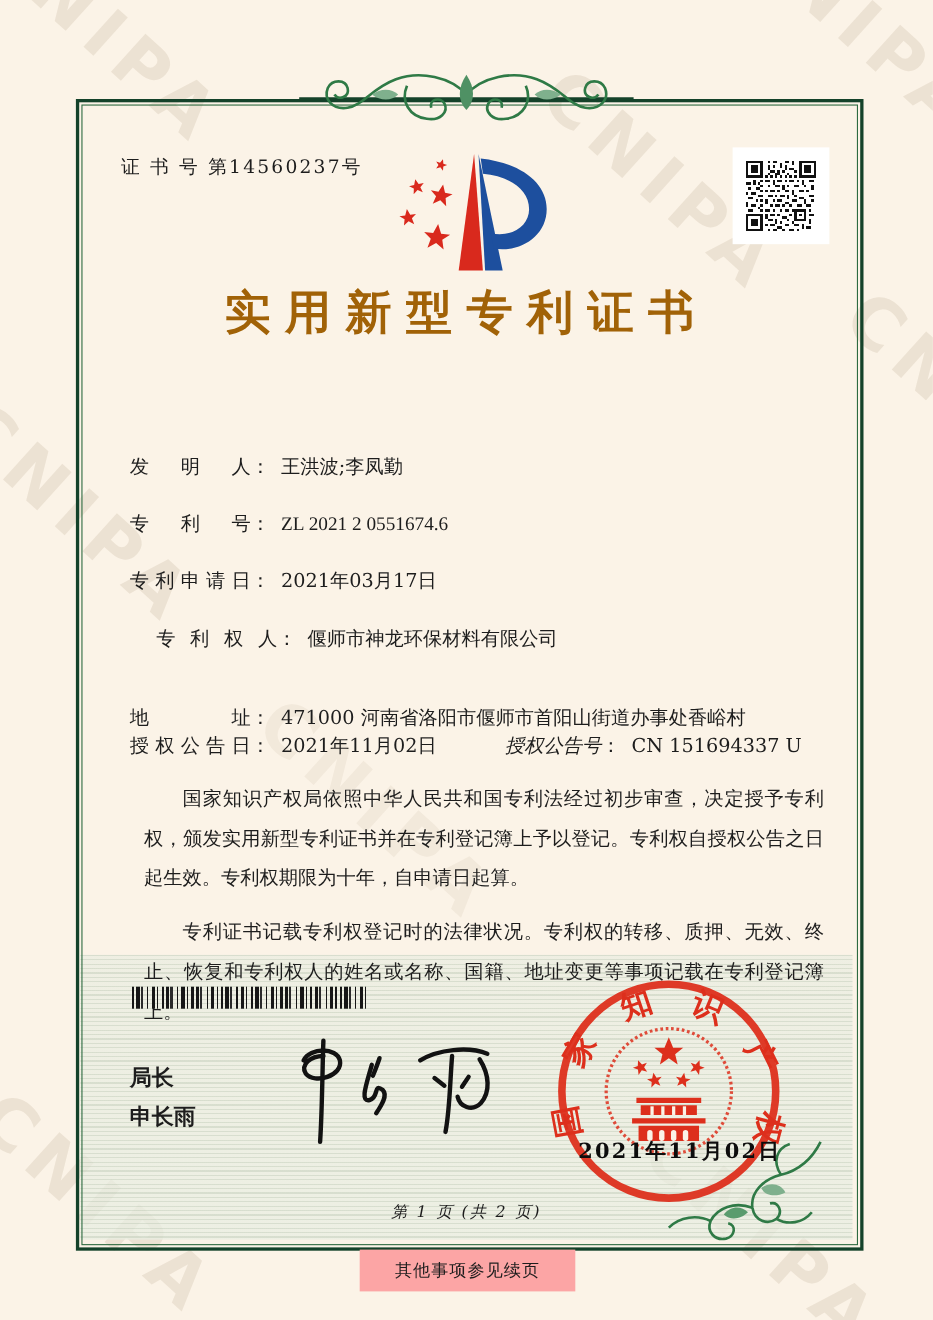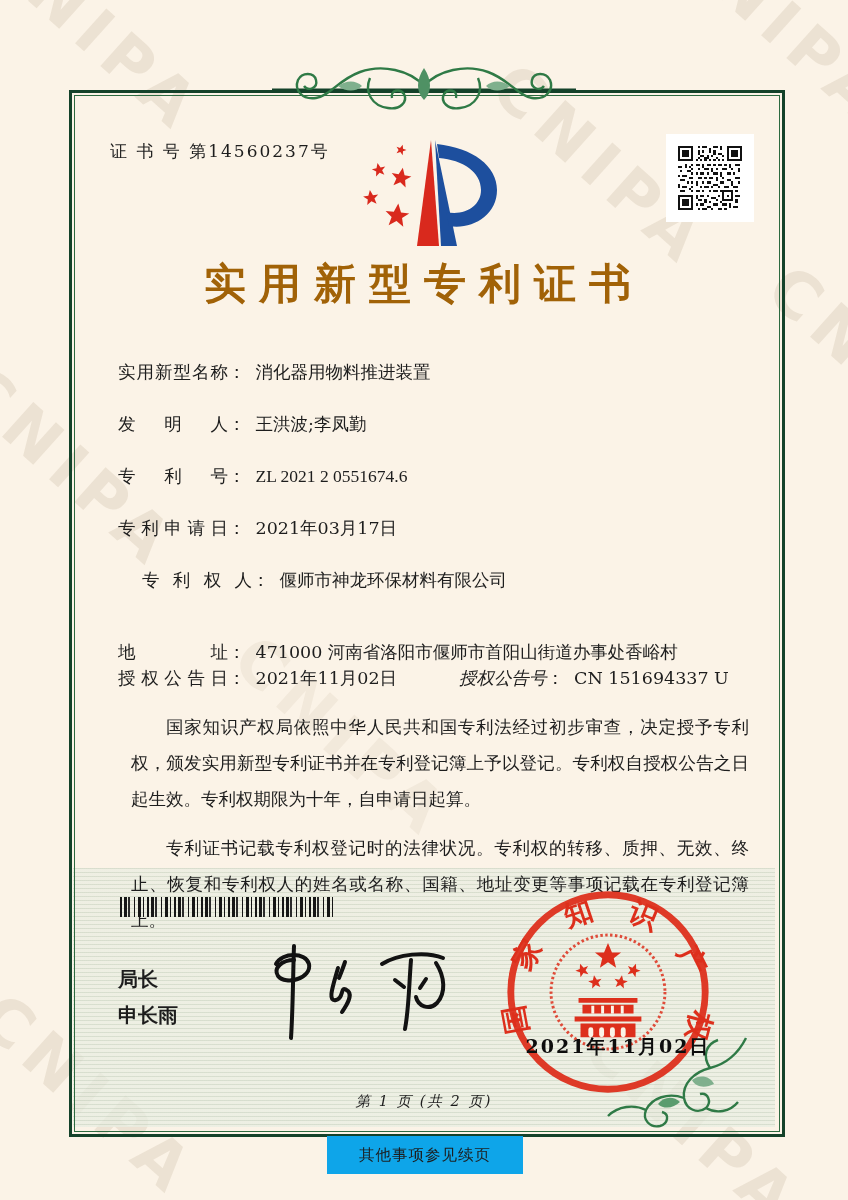--- a/index.html
+++ b/index.html
@@ -54,21 +54,21 @@
                font-family:"DejaVu Sans","Liberation Sans",sans-serif;}
   .signature{position:absolute;left:232px;top:932px;width:230px;height:115px;}
 
   .seal{position:absolute;left:500px;top:884px;width:216px;height:216px;}
   .seal-date{position:absolute;left:520px;top:1034px;width:196px;text-align:center;
              font-size:19px;letter-spacing:2px;color:#0d0d0d;font-weight:600;}
 
   .page-no{position:absolute;left:69px;top:1092px;width:710px;text-align:center;
            font-size:14.5px;letter-spacing:2px;font-style:italic;}
 
-  .cont-box{position:absolute;left:327px;top:1136px;width:196px;height:38px;background:#0ea5e9;
+  .cont-box{position:absolute;left:327px;top:1136px;width:196px;height:38px;background:#fca5a5;
             display:flex;align-items:center;justify-content:center;font-size:15.5px;letter-spacing:1px;}
 
   .ornament-top{position:absolute;left:272px;top:52px;width:304px;height:70px;}
   .ornament-corner{position:absolute;left:598px;top:1034px;width:152px;height:100px;}
 </style>
 </head>
 <body>
 
 <div id="page">
 
@@ -146,23 +146,20 @@
         <path d="M0,9h2v1h-2zM3,8h1v2h-1zM5,9h1v1h-1zM1,11h1v1h-1zM4,11h2v1h-2zM0,13h1v1h-1zM2,13h2v1h-2zM5,14h1v1h-1zM1,15h2v1h-2zM4,16h1v1h-1zM0,17h1v2h-1zM2,18h2v1h-2zM5,19h1v1h-1zM1,20h2v1h-2z"></path>
         <path d="M8,8h2v1h-2zM11,8h1v2h-1zM13,8h2v1h-2zM16,8h1v1h-1zM18,8h2v1h-2zM21,8h1v1h-1zM23,8h1v2h-1zM26,8h2v1h-2zM9,10h1v1h-1zM12,10h2v1h-2zM15,10h1v2h-1zM17,10h1v1h-1zM20,10h2v1h-2zM24,10h1v1h-1zM27,10h1v2h-1zM8,12h1v1h-1zM10,12h2v1h-2zM13,12h1v1h-1zM16,12h2v1h-2zM19,12h1v2h-1zM22,12h2v1h-2zM25,12h1v1h-1zM9,14h2v1h-2zM12,14h1v1h-1zM14,14h2v1h-2zM17,14h1v2h-1zM20,14h1v1h-1zM22,15h2v1h-2zM26,14h2v1h-2zM8,16h1v2h-1zM11,16h1v1h-1zM13,16h2v1h-2zM16,17h2v1h-2zM19,16h2v1h-2zM24,16h1v2h-1zM27,16h1v1h-1zM10,18h1v1h-1zM12,18h2v1h-2zM15,18h1v1h-1zM18,18h1v1h-1zM21,18h2v1h-2zM25,18h2v1h-2zM8,20h2v1h-2zM11,20h1v1h-1zM14,20h1v1h-1zM16,20h2v1h-2zM19,20h1v1h-1zM26,20h1v1h-1z"></path>
         <path d="M20,20h5v1h-5zM20,21h1v4h-1zM24,21h1v4h-1zM21,24h4v1h-4zM22,22h1v1h-1z"></path>
         <path d="M8,22h1v2h-1zM10,22h2v1h-2zM13,22h1v1h-1zM15,23h2v1h-2zM18,22h1v1h-1zM26,22h2v1h-2zM9,24h2v1h-2zM12,24h1v2h-1zM14,25h1v1h-1zM17,24h1v1h-1zM19,25h1v1h-1zM26,24h1v2h-1zM8,26h1v1h-1zM10,26h2v1h-2zM13,27h2v1h-2zM16,26h2v1h-2zM20,26h2v1h-2zM23,26h1v2h-1zM25,27h2v1h-2zM9,28h1v1h-1zM11,28h2v1h-2zM15,28h1v1h-1zM18,28h2v1h-2zM21,28h1v1h-1z"></path>
       </g>
     </svg>
   </div>
 
   <div class="title">实用新型专利证书</div>
 
-  <div class="field-row r0">
-    <span class="flabel">实用新型名称</span><span class="fcolon">：</span><span>消化器用物料推进装置</span>
-  </div>
   <div class="field-row r1">
     <span class="flabel">发明人</span><span class="fcolon">：</span><span>王洪波;李凤勤</span>
   </div>
   <div class="field-row r2">
     <span class="flabel">专利号</span><span class="fcolon">：</span><span>ZL 2021 2 0551674.6</span>
   </div>
   <div class="field-row r3">
     <span class="flabel">专利申请日</span><span class="fcolon">：</span><span>2021年03月17日</span>
   </div>
   <div class="field-row r4">

